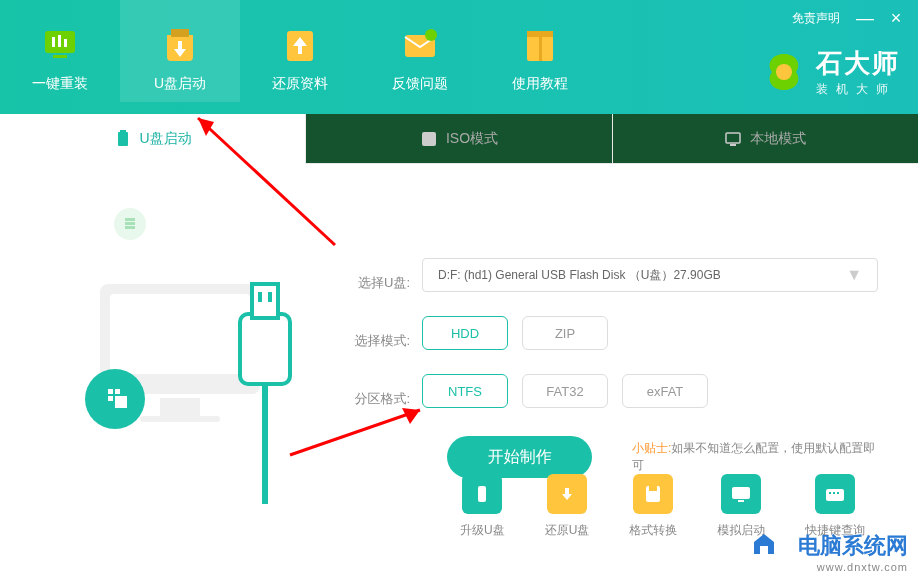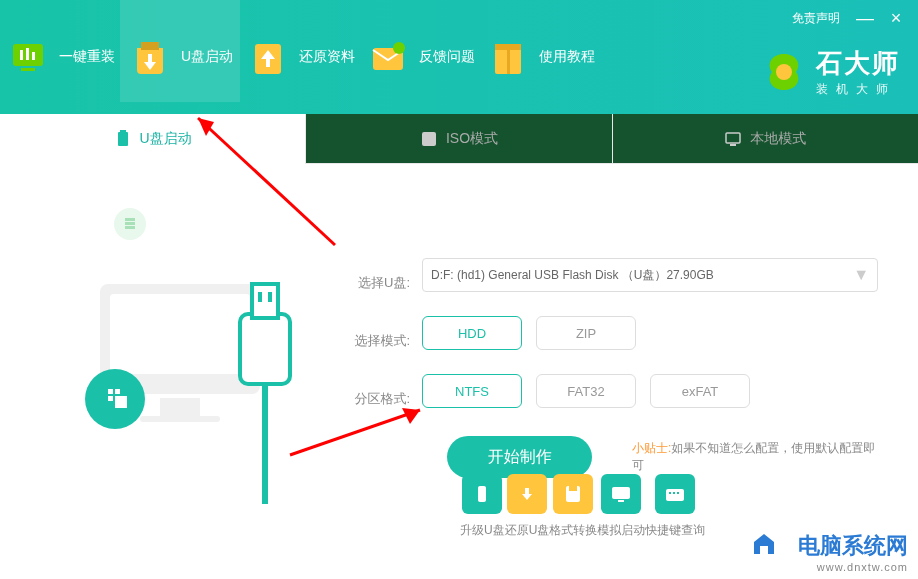--- a/index.html
+++ b/index.html
@@ -5,21 +5,21 @@
 * { margin: 0; padding: 0; box-sizing: border-box; font-family: "Microsoft YaHei", sans-serif; }
 body { width: 918px; height: 579px; background: #fff; position: relative; overflow: hidden; }
 
 
 .header { height: 114px; background: linear-gradient(to right, #18c4a8, #1ac0b8); display: flex; position: relative; }
 .topbar { position: absolute; top: 8px; right: 14px; display: flex; align-items: center; gap: 16px; }
 .topbar-link { color: #fff; font-size: 12px; cursor: pointer; }
 .topbar-min, .topbar-close { color: #fff; font-size: 18px; cursor: pointer; width: 16px; text-align: center; }
 
 .nav { display: flex; align-items: flex-end; height: 100%; padding-bottom: 12px; }
-.nav-item { width: 120px; display: flex; flex-direction: row; align-items: center; gap: 8px; color: #fff; font-size: 14px; cursor: pointer; padding: 12px 0 0 0; height: 100%; justify-content: center; }
+.nav-item { width: 120px; display: flex; flex-direction: column; align-items: center; gap: 8px; color: #fff; font-size: 14px; cursor: pointer; padding: 12px 0 0 0; height: 100%; justify-content: center; }
 .nav-item.active { background: rgba(255,255,255,0.12); }
 .nav-icon { width: 46px; height: 46px; display: flex; align-items: center; justify-content: center; }
 
 .brand { position: absolute; right: 18px; top: 46px; display: flex; align-items: center; gap: 10px; }
 .brand-text { color: #fff; }
 .brand-title { font-size: 26px; font-weight: bold; letter-spacing: 2px; }
 .brand-sub { font-size: 12px; letter-spacing: 8px; opacity: 0.9; }
 
 
 .subtabs { height: 50px; display: flex; }
@@ -27,35 +27,35 @@
 .subtab.active { color: #1bb3a4; border: none; }
 .subtab:not(:first-child) { border-left: 1px solid #e8e8e8; background: #14532d; }
 .subtab-icon { width: 18px; height: 18px; }
 
 
 .main { display: flex; padding: 20px 40px; }
 .left-ill { width: 300px; height: 340px; position: relative; }
 .form { flex: 1; padding: 50px 0 0 0; }
 .form-row { display: flex; align-items: flex-end; margin-bottom: 24px; margin-top: 24px; }
 .form-label { width: 70px; font-size: 13px; color: #888; text-align: right; margin-right: 12px; }
-.select { flex: 1; max-width: 460px; height: 34px; border: 1px solid #ddd; border-radius: 4px; padding: 0 8px; display: flex; align-items: center; justify-content: space-between; cursor: pointer; }
+.select { flex: 1; max-width: 460px; height: 34px; border: 1px solid #ddd; border-radius: 4px; padding: 0 15px; display: flex; align-items: center; justify-content: space-between; cursor: pointer; }
 .select-text { color: #666; font-size: 12px; }
 .select-arrow { color: #ccc; }
 
 .opts { display: flex; gap: 14px; }
-.opt { width: 100px; height: 34px; border: 1px solid #ddd; border-radius: 6px; display: flex; align-items: center; justify-content: center; font-size: 13px; color: #999; cursor: pointer; background: #fff; }
+.opt { width: 86px; height: 34px; border: 1px solid #ddd; border-radius: 6px; display: flex; align-items: center; justify-content: center; font-size: 13px; color: #999; cursor: pointer; background: #fff; }
 .opt.sel { border-color: #1bc0a8; color: #1bc0a8; }
 
 .action-row { display: flex; align-items: center; gap: 40px; margin-top: 28px; }
 .primary-btn { width: 150px; height: 42px; border-radius: 21px; background: #1bc0a8; color: #fff; border: none; font-size: 16px; cursor: pointer; display: flex; align-items: center; justify-content: center; }
 .tip { font-size: 12px; color: #888; }
 .tip-label { color: #ff9933; }
 
 
-.tools { display: flex; position: absolute; bottom: 40px; left: 460px; }
+.tools { display: flex; gap: 40px; position: absolute; bottom: 40px; left: 460px; }
 .tool { display: flex; flex-direction: column; align-items: center; gap: 8px; cursor: pointer; }
 .tool-icon { width: 40px; height: 40px; background: #1bc0a8; border-radius: 6px; display: flex; align-items: center; justify-content: center; }
 .tool-label { font-size: 12px; color: #888; }
 
 
 .watermark { position: absolute; right: 10px; bottom: 6px; display: flex; flex-direction: column; align-items: flex-end; }
 .wm-row { display: flex; align-items: center; gap: 20px; }
 .wm-title { color: #2b7bd4; font-size: 22px; font-weight: bold; }
 .wm-sub { color: #888; font-size: 11px; letter-spacing: 1px; }
 

